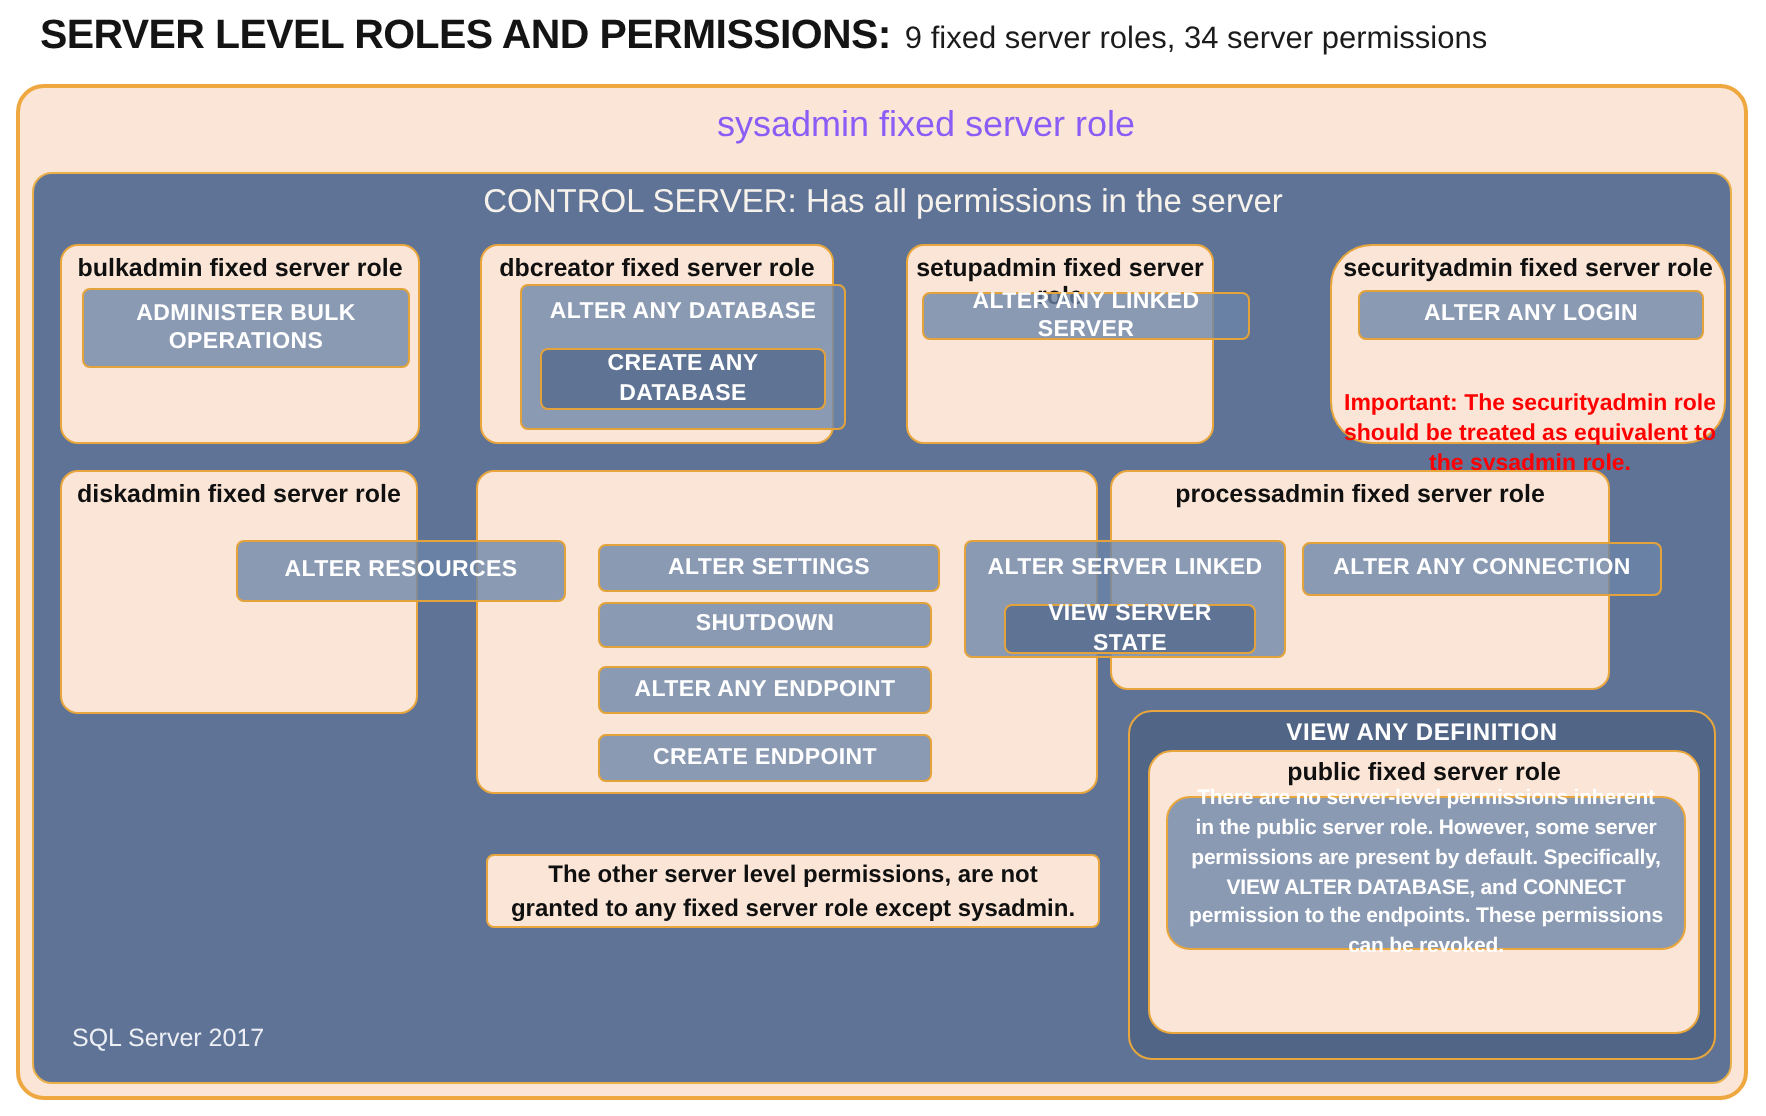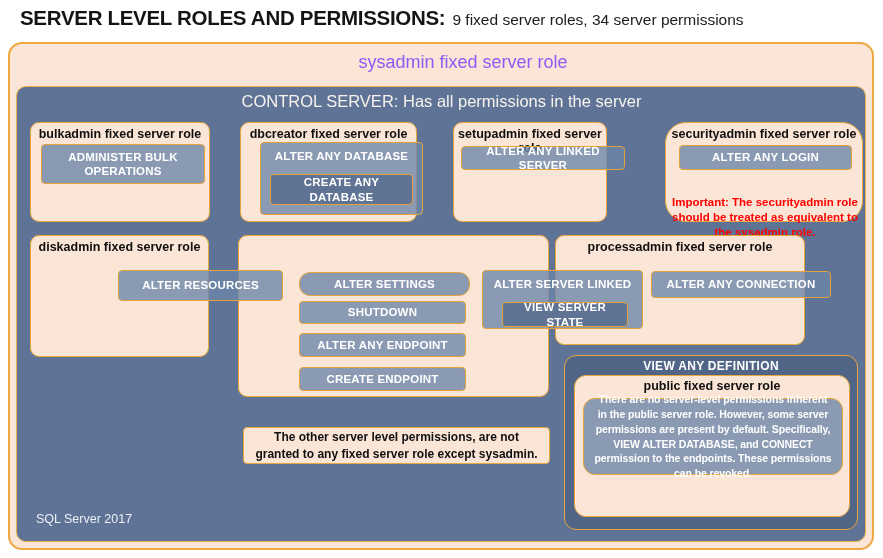--- a/index.html
+++ b/index.html
@@ -98,21 +98,21 @@
     <div class="role-title">securityadmin fixed server role</div>
     <div class="abs perm" style="left:13px;top:22px;width:173px;height:25px;">ALTER ANY LOGIN</div>
     <div class="abs warning" style="left:4px;top:52px;width:190px;">Important: The securityadmin role should be treated as equivalent to the sysadmin role.</div>
   </div>
 
   <div class="abs role" style="left:30px;top:235px;width:179px;height:122px;">
     <div class="role-title">diskadmin fixed server role</div>
   </div>
 
   <div class="abs role" style="left:238px;top:235px;width:311px;height:162px;">
-    <div class="abs perm" style="left:60px;top:36px;width:171px;height:24px;border-radius:11px;">ALTER SETTINGS</div>
+    <div class="abs perm" style="left:60px;top:36px;width:171px;height:24px;">ALTER SETTINGS</div>
     <div class="abs perm" style="left:60px;top:65px;width:167px;height:23px;">SHUTDOWN</div>
     <div class="abs perm" style="left:60px;top:97px;width:167px;height:24px;">ALTER ANY ENDPOINT</div>
     <div class="abs perm" style="left:60px;top:131px;width:167px;height:24px;">CREATE ENDPOINT</div>
   </div>
 
   <div class="abs role" style="left:555px;top:235px;width:250px;height:110px;">
     <div class="role-title">processadmin fixed server role</div>
     <div class="abs perm" style="left:95px;top:35px;width:180px;height:27px;">ALTER ANY CONNECTION</div>
   </div>
 

